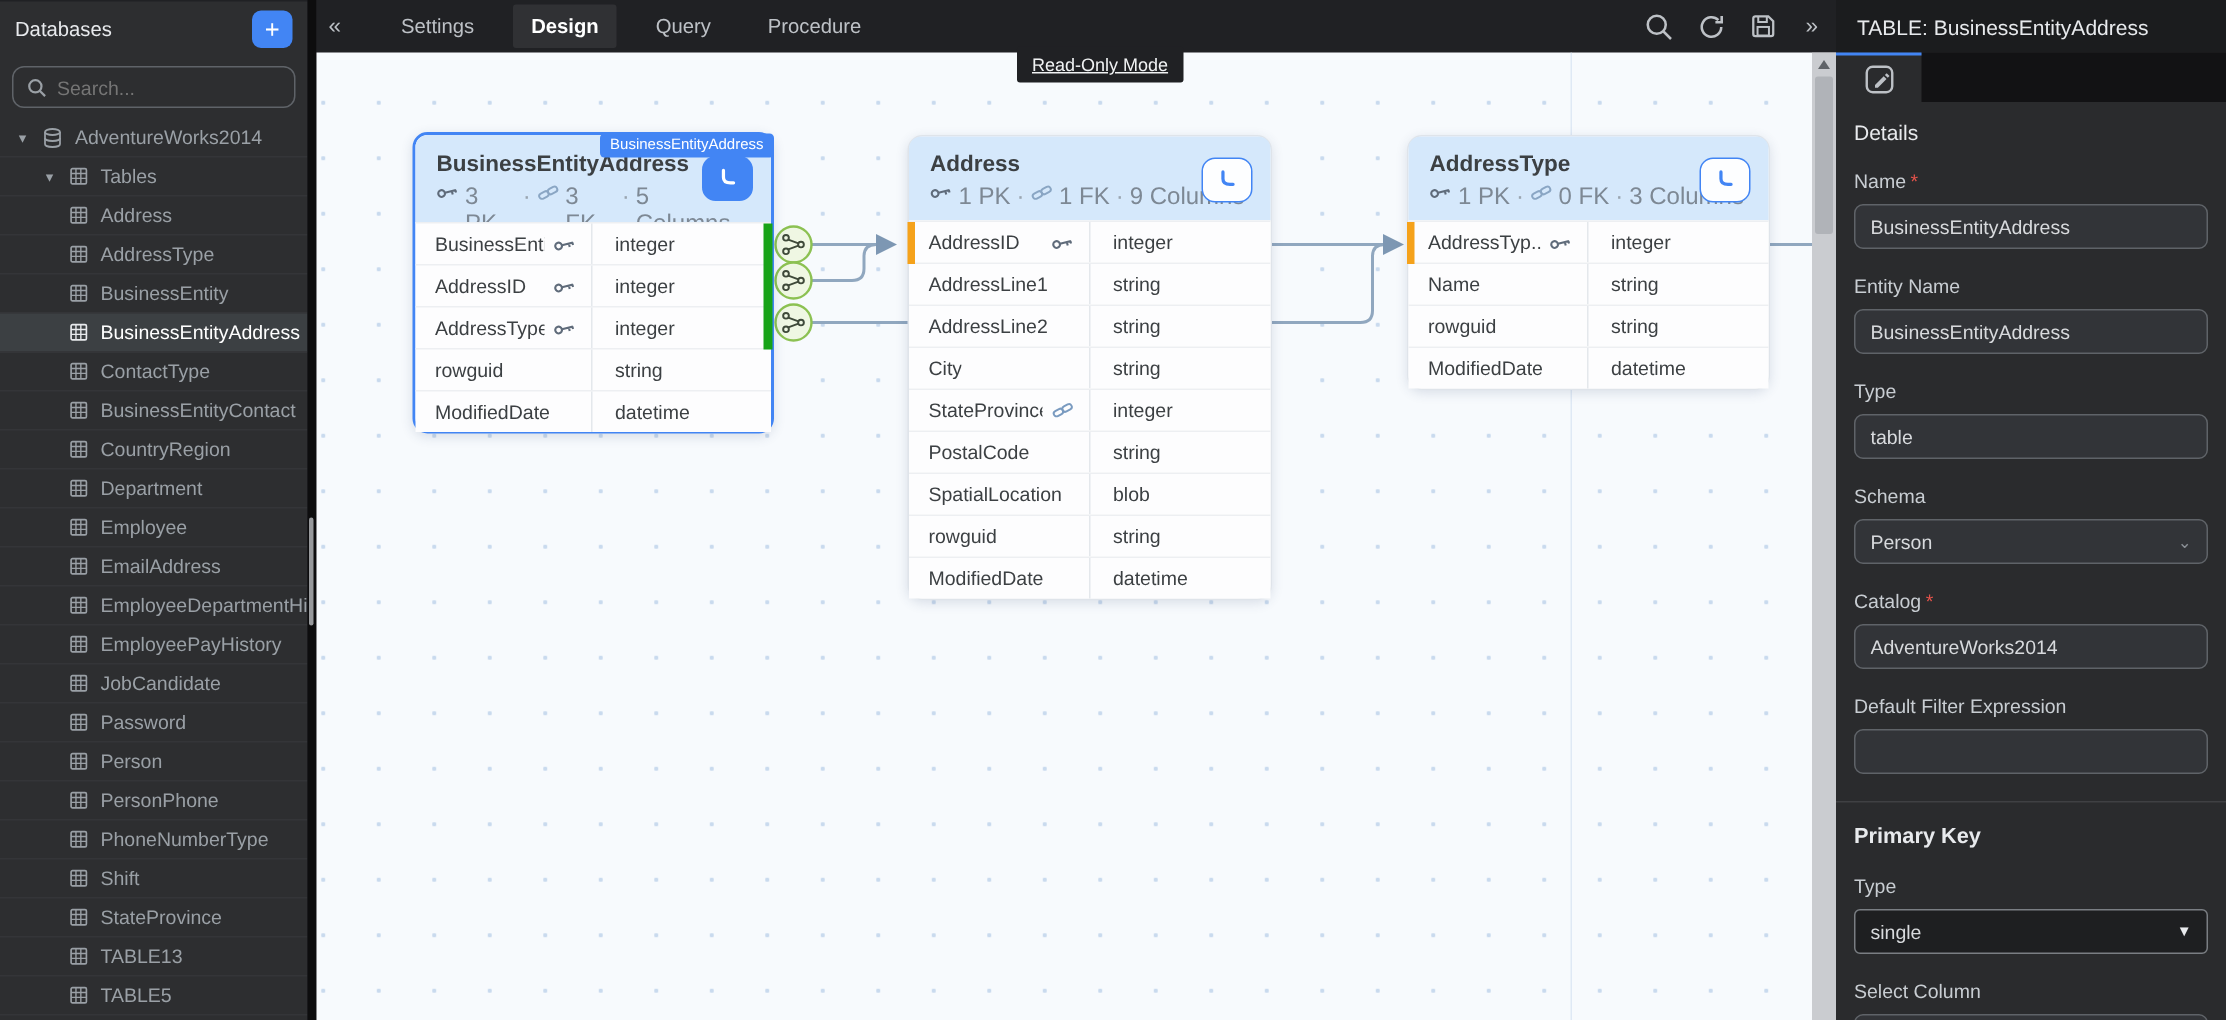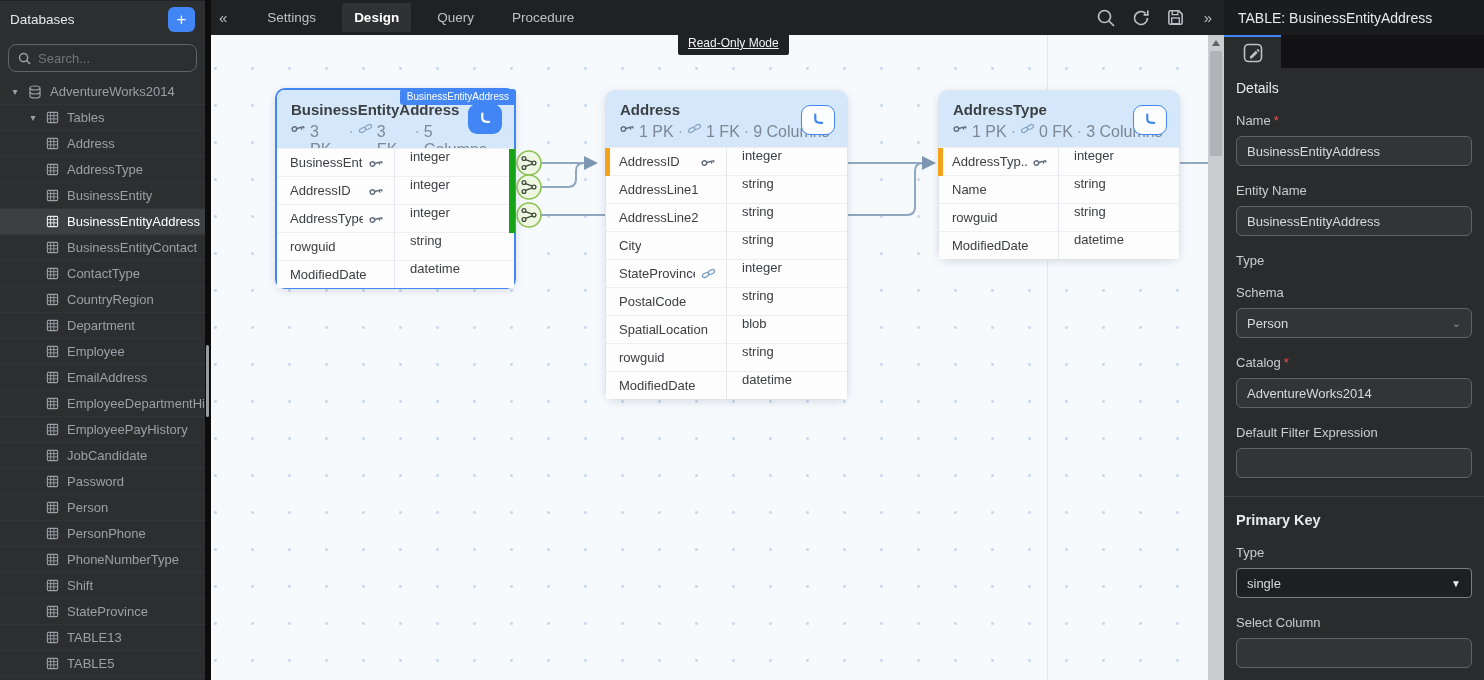--- a/index.html
+++ b/index.html
@@ -57,21 +57,21 @@
   .tbl-meta .dot{color:#9aa5b0}
   .curve-btn{position:absolute;right:12px;top:14px;width:34px;height:30px;border-radius:9px;
     display:flex;align-items:center;justify-content:center;cursor:pointer}
   .curve-btn.fill{background:#4285f4}
   .curve-btn.outline{background:#fdfeff;border:1.5px solid #4285f4}
   .row{display:flex;height:28px;border-top:1px solid #edeff2;font-size:13px;color:#3c4043;position:relative;background:#fdfdfe}
   .cell-name{display:flex;align-items:center;padding:0 10px 0 13px;border-right:1px solid #e4e8ec;gap:6px}
   .t0 .cell-name{width:118px}.t1 .cell-name{width:121px}.t2 .cell-name{width:120px}
   .cell-name .nm{white-space:nowrap;overflow:hidden}
   .mla{margin-left:auto;flex:none;display:inline-flex}
-  .cell-type{flex:1;display:flex;padding-left:15px}
+  .cell-type{flex:1;display:flex;align-items:center;padding-left:15px}
   .greenbar{position:absolute;right:-1px;top:59px;width:6px;height:84px;background:#17a317;z-index:4}
   .orangebar{position:absolute;left:-1px;top:0;width:5px;height:28px;background:#f5a21b;z-index:4}
 
   .cv-scroll{position:absolute;left:997px;top:0;width:16px;height:645px;background:#caccd0;z-index:7}
   .cv-scroll .up{height:15px;display:flex;align-items:center;justify-content:center;cursor:pointer}
   .cv-scroll .up span{width:0;height:0;border-left:4px solid transparent;border-right:4px solid transparent;border-bottom:6px solid #5f6368}
   .cv-scroll .sthumb{margin:1px 2px;height:105px;background:#b0b3b8;border-radius:2px;cursor:pointer}
 
   
   .panel{position:absolute;left:1224px;top:0;width:260px;height:680px;background:#2a2b2d}
@@ -167,30 +167,30 @@
         </span>
         <span>BusinessEntityAddress</span>
       </div>
     <div class="trow lvl2">
         <span class="icn">
           <svg width="13" height="13" viewBox="0 0 14 14">
             <rect x="1.5" y="1.5" width="11" height="11" rx="1" fill="none" stroke="#9aa0a6" stroke-width="1.2"></rect>
             <path d="M1.5 5h11M1.5 8.5h11M5 1.5v11M8.5 1.5v11" stroke="#9aa0a6" stroke-width="1"></path>
           </svg>
         </span>
+        <span>ContactType</span>
+      </div>
+    <div class="trow lvl2">
+        <span class="icn">
+          <svg width="13" height="13" viewBox="0 0 14 14">
+            <rect x="1.5" y="1.5" width="11" height="11" rx="1" fill="none" stroke="#9aa0a6" stroke-width="1.2"></rect>
+            <path d="M1.5 5h11M1.5 8.5h11M5 1.5v11M8.5 1.5v11" stroke="#9aa0a6" stroke-width="1"></path>
+          </svg>
+        </span>
         <span>BusinessEntityContact</span>
-      </div>
-    <div class="trow lvl2">
-        <span class="icn">
-          <svg width="13" height="13" viewBox="0 0 14 14">
-            <rect x="1.5" y="1.5" width="11" height="11" rx="1" fill="none" stroke="#9aa0a6" stroke-width="1.2"></rect>
-            <path d="M1.5 5h11M1.5 8.5h11M5 1.5v11M8.5 1.5v11" stroke="#9aa0a6" stroke-width="1"></path>
-          </svg>
-        </span>
-        <span>ContactType</span>
       </div>
     <div class="trow lvl2">
         <span class="icn">
           <svg width="13" height="13" viewBox="0 0 14 14">
             <rect x="1.5" y="1.5" width="11" height="11" rx="1" fill="none" stroke="#9aa0a6" stroke-width="1.2"></rect>
             <path d="M1.5 5h11M1.5 8.5h11M5 1.5v11M8.5 1.5v11" stroke="#9aa0a6" stroke-width="1"></path>
           </svg>
         </span>
         <span>CountryRegion</span>
       </div>
@@ -709,20 +709,21 @@
     <div class="p-body">
       <div class="p-heading">Details</div>
 
       <div class="f-label"><span>Name</span><span class="req">*</span></div>
       <input class="f-input" value="BusinessEntityAddress" style="">
 
       <div class="f-label">Entity Name</div>
       <input class="f-input" value="BusinessEntityAddress" style="">
 
       <div class="f-label">Type</div>
+      <input class="f-input" value="table" style="">
 
       <div class="f-label">Schema</div>
       <div class="f-select">
           <span>Person</span>
           <span class="chev">⌄</span>
         </div>
 
       <div class="f-label"><span>Catalog</span><span class="req">*</span></div>
       <input class="f-input" value="AdventureWorks2014" style="">
 

